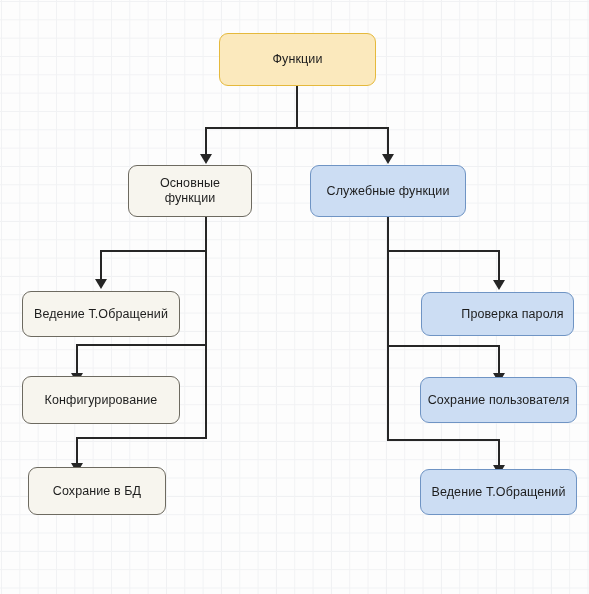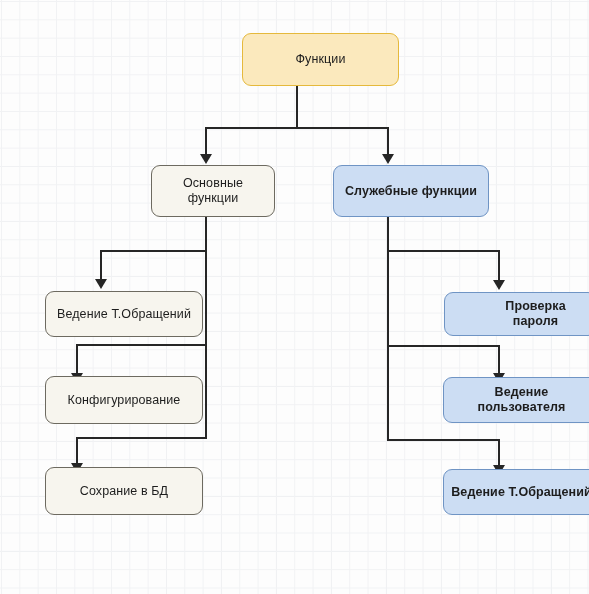--- a/index.html
+++ b/index.html
@@ -33,34 +33,32 @@
     display: flex;
     align-items: center;
     justify-content: center;
     text-align: center;
     font-size: 12.5px;
     line-height: 1.2;
     color: #1d1d1d;
     letter-spacing: 0.1px;
     z-index: 3;
     padding: 0 6px;
-    margin-left: 23px;
   }
   .node.root {
     background: #fbe9bd;
     border: 1.4px solid #e5b93c;
   }
   .node.cream {
     background: #f7f5ee;
     border: 1.4px solid #6d6a60;
   }
   .node.blue {
     background: #ccddf3;
     border: 1.4px solid #6f94c4;
-    font-weight: bold;
   }
   .edge {
     position: absolute;
     background: #262626;
     z-index: 1;
   }
   .edge.h { height: 2px; }
   .edge.v { width: 2px; }
   .arrow {
     position: absolute;
@@ -114,21 +112,21 @@
   <div class="arrow" style="left:71px; top:463px;"></div>
 
   <div class="node cream" style="left:22px; top:291px; width:158px; height:46px;">
     <span>Ведение Т.Обращений</span>
   </div>
 
   <div class="node cream" style="left:22px; top:376px; width:158px; height:48px;align-items:center;">
     <span>Конфигурирование</span>
   </div>
 
-  <div class="node cream" style="left:22px; top:467px; width:158px; height:48px;align-items:center;">
+  <div class="node cream" style="left:28px; top:467px; width:138px; height:48px;align-items:center;">
     <span>Сохрание в БД</span>
   </div>
 
   <div class="edge v" style="left:387px; top:217px; height:224px;"></div>
 
   <div class="edge h" style="left:387px; top:250px; width:113px;"></div>
   <div class="edge v" style="left:498px; top:250px; height:33px;"></div>
   <div class="arrow" style="left:493px; top:280px;"></div>
 
   <div class="edge h" style="left:387px; top:345px; width:113px;"></div>
@@ -137,20 +135,20 @@
 
   <div class="edge h" style="left:387px; top:439px; width:113px;"></div>
   <div class="edge v" style="left:498px; top:439px; height:29px;"></div>
   <div class="arrow" style="left:493px; top:465px;"></div>
 
   <div class="node blue" style="left:421px; top:292px; width:153px; height:44px;padding-left:36px;">
     <span>Проверка пароля</span>
   </div>
 
   <div class="node blue" style="left:420px; top:377px; width:157px; height:46px;">
-    <span>Ведение пользователя</span>
+    <span>Сохрание пользователя</span>
   </div>
 
   <div class="node blue" style="left:420px; top:469px; width:157px; height:46px;">
     <span>Ведение Т.Обращений</span>
   </div>
 
 </div>
 
 </body></html>

